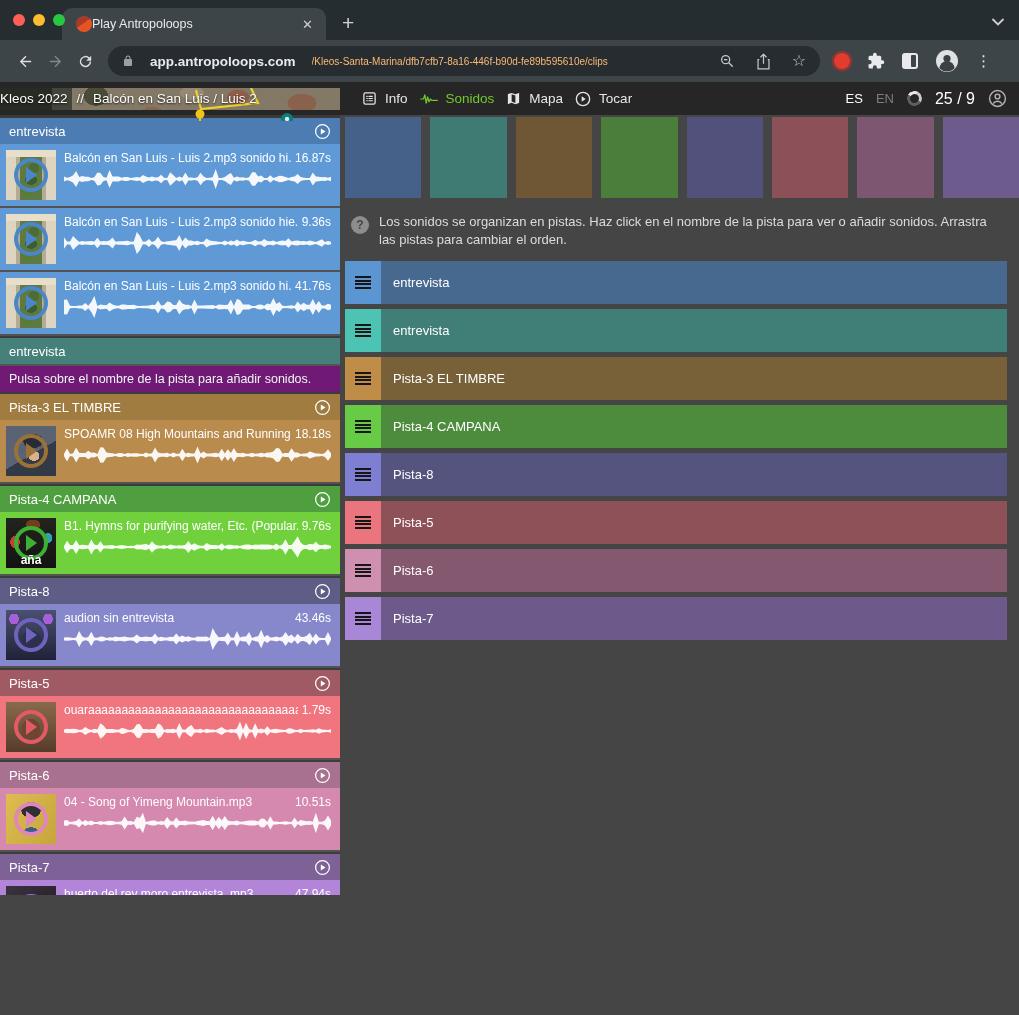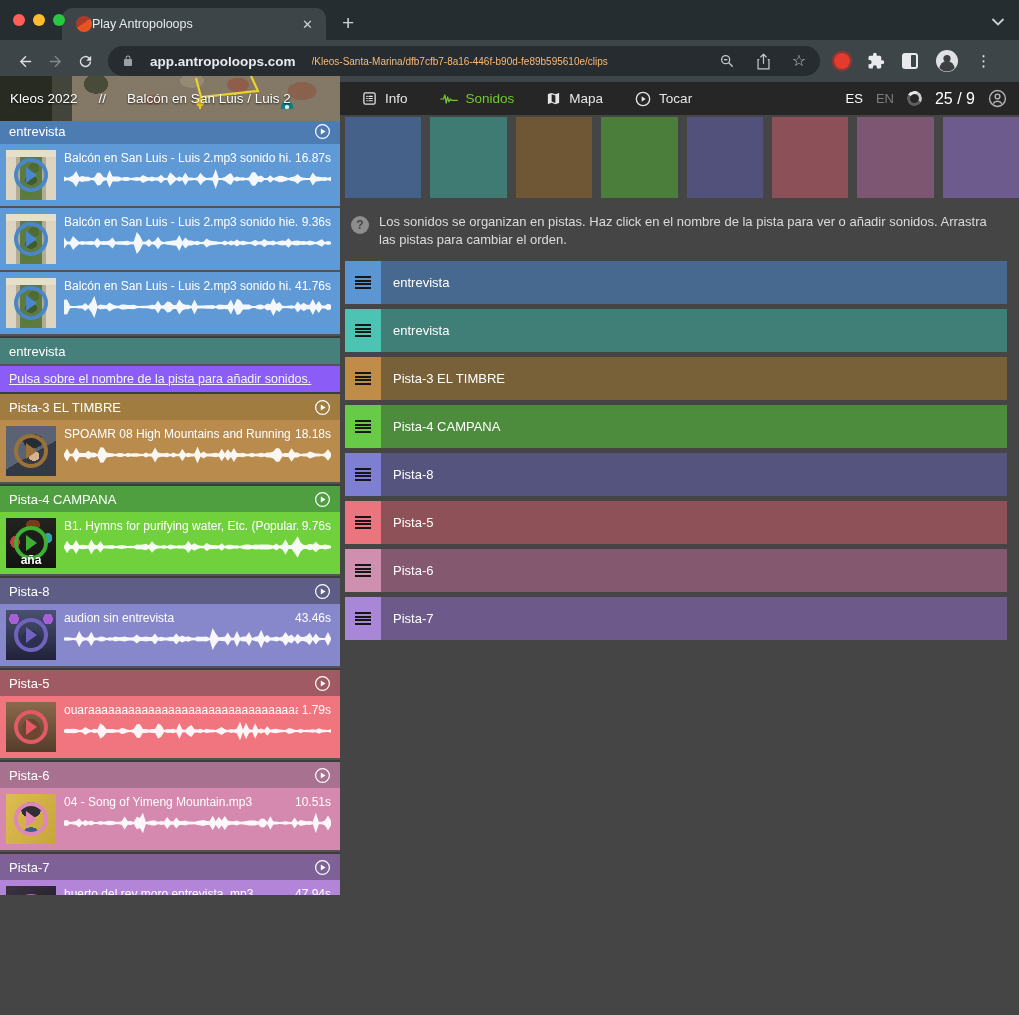--- a/index.html
+++ b/index.html
@@ -27,32 +27,32 @@
   .pill-icons{margin-left:auto;display:flex;align-items:center;gap:21px;}
   .tb-right{display:flex;align-items:center;gap:17px;margin-left:14px;}
   .rec-dot{width:16px;height:16px;border-radius:50%;background:#e33b2e;box-shadow:0 0 0 2.5px #7e3a36;}
   .panel-icon{width:16px;height:16px;border-radius:3px;background:#e8eaed;position:relative;}
   .panel-icon::after{content:"";position:absolute;right:2px;top:2px;bottom:2px;width:5px;background:#3d4549;border-radius:1px;}
   .dots{color:#e8eaed;font-size:15px;letter-spacing:0;}
   .star{color:#c3c7cb;font-size:16px;line-height:1;}
 
   
   .app-header{height:33px;background:#262626;display:flex;align-items:center;color:#e6e6e6;}
-  .crumb{width:340px;height:45px;flex:0 0 340px;position:relative;display:flex;align-items:center;gap:21px;padding-left:10px;box-sizing:border-box;font-size:13.5px;color:#fff;
+  .crumb{width:340px;height:22px;flex:0 0 340px;position:relative;display:flex;align-items:center;gap:9px;box-sizing:border-box;font-size:13.5px;color:#fff;
     background:
       linear-gradient(rgba(25,25,25,.30),rgba(25,25,25,.30)),
       radial-gradient(18px 12px at 238px 9px,#c27a5e 0 60%,transparent 61%),
       radial-gradient(16px 9px at 152px 24px,#b9876a 0 60%,transparent 61%),
       radial-gradient(20px 11px at 192px 5px,#cbbA9c 0 60%,transparent 61%),
       radial-gradient(24px 15px at 302px 15px,#ba8265 0 60%,transparent 61%),
       radial-gradient(20px 16px at 96px 8px,#5e6147 0 60%,transparent 61%),
       linear-gradient(90deg,#2e3326 0 52px,#55584a 52px 72px,#b1a287 72px 100%);}
   .crumb span{position:relative;z-index:2;text-shadow:0 1px 2px rgba(0,0,0,.8);white-space:nowrap;}
   .crumb-overlay{position:absolute;inset:0;z-index:1;}
-  .nav{display:flex;align-items:center;gap:32px;padding-left:22px;font-size:13.5px;}
+  .nav{display:flex;align-items:center;gap:12px;padding-left:22px;font-size:13.5px;}
   .nav-item{display:flex;align-items:center;gap:8px;color:#e6e6e6;}
   .nav-item.active{color:#72c82d;text-align:center;}
   .hdr-right{margin-left:auto;display:flex;align-items:center;gap:13px;padding-right:12px;}
   .lang-active{color:#fff;font-size:13px;}
   .lang-inactive{color:#7d7d7d;font-size:13px;}
   .spinner{width:15px;height:15px;border-radius:50%;border:3px solid #5f5f5f;border-top-color:#e9e9e9;border-right-color:#cccccc;transform:rotate(-15deg);box-sizing:border-box;}
   .counter{color:#fff;font-size:16px;white-space:nowrap;}
 
   
   .content{display:flex;height:780px;}
@@ -301,21 +301,21 @@
               </svg>
   </div>
           </div>
   </section>
         <section class="track" style="--header: #45807a;">
     <div class="track-header">
       <span class="track-name">entrevista</span>
 
     </div>
     <div class="clip-list"></div>
-  <div class="track-note" style="background: #8b5cf6; text-decoration: underline;">
+  <div class="track-note" style="background: #701a75;">
             <span>Pulsa sobre el nombre de la pista para añadir sonidos.</span>
           </div>
         </section>
         <section class="track" style="--header: #a07c41; --clip: #b98b4d; --accent: #9a7238;">
     <div class="track-header">
       <span class="track-name">Pista-3 EL TIMBRE</span>
       <svg class="play-btn" viewBox="0 0 18 18">
               <circle cx="9" cy="9" r="7.3" fill="none" stroke="#fff" stroke-width="1.3"></circle>
               <path d="M7.2 5.9L12.2 9l-5 3.1z" fill="#fff"></path>
             </svg>

